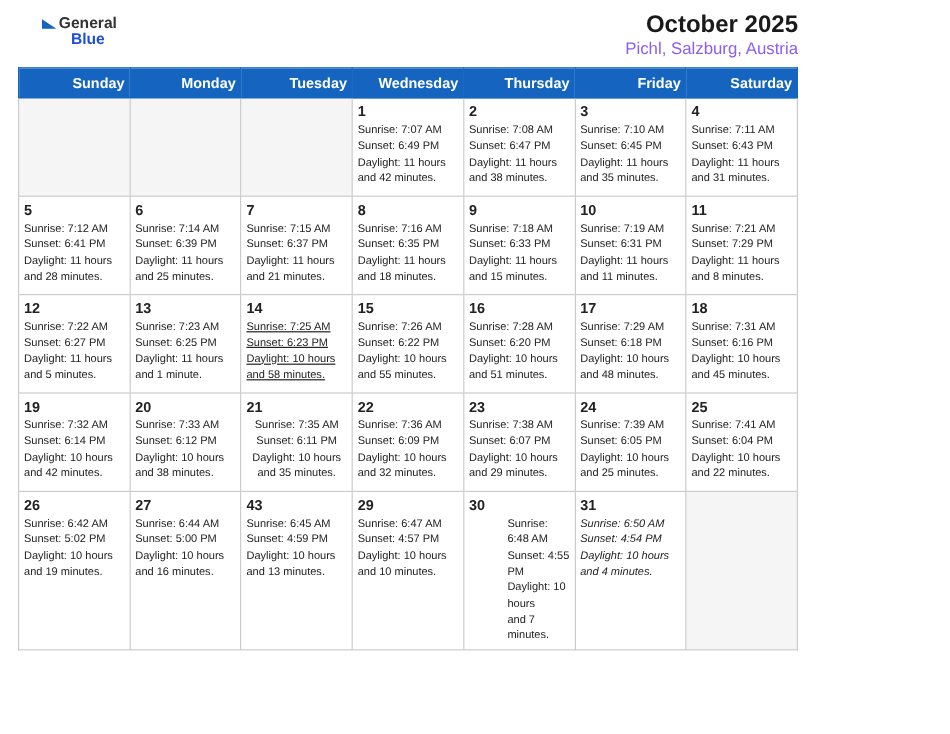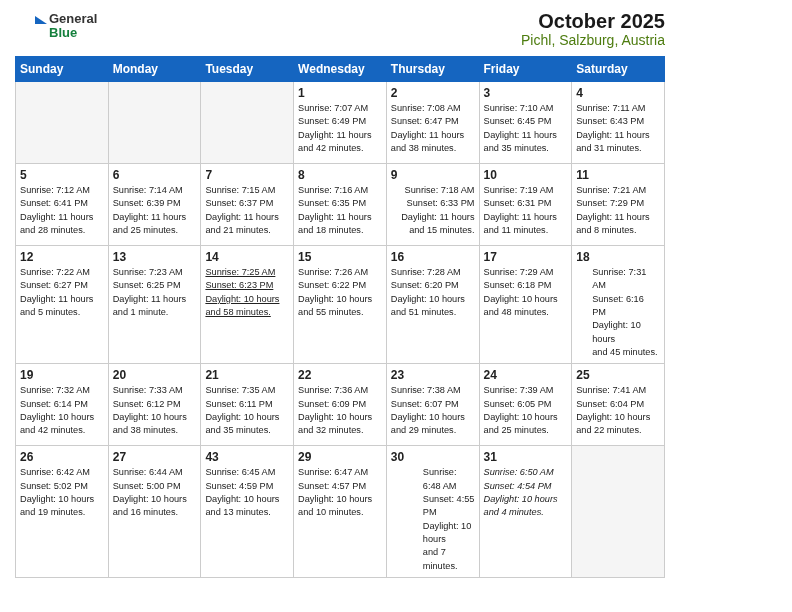--- a/index.html
+++ b/index.html
@@ -30,34 +30,34 @@
       text-align: right;
     }
     .month-title {
       font-size: 20px;
       font-weight: bold;
       color: #1a1a1a;
       line-height: 1.1;
     }
     .subtitle {
       font-size: 14px;
-      color: #4d7c0f;
+      color: #8b5cf6;
     }
     .calendar {
       width: 100%;
       border-collapse: collapse;
       border: 1px solid #ccc;
     }
     .calendar th {
       background: #1565c0;
       color: #fff;
       font-size: 12px;
       font-weight: bold;
       padding: 5px 4px;
-      text-align: left;
+      text-align: right;
       border: 1px solid #1565c0;
     }
     .calendar td {
       vertical-align: top;
       border: 1px solid #ccc;
       padding: 4px 4px;
       width: calc(100% / 7);
       font-size: 9.5px;
       color: #222;
       height: 82px;
@@ -81,21 +81,21 @@
 
 <div class="page">
   <div class="header">
     <div class="logo">
   <div style="display:flex;align-items:center;">
     <svg width="32" height="32" viewBox="0 0 32 32">
       <polygon points="20,6 32,14 20,14" fill="#1565c0"></polygon>
     </svg>
     <div style="margin-left:2px;">
       <div style="font-size:13px;font-weight:bold;color:#333;line-height:1.1;">General</div>
-      <div style="font-size:13px;font-weight:bold;color:#15803d;line-height:1.1;">Blue</div>
+      <div style="font-size:13px;font-weight:bold;color:#1d4ed8;line-height:1.1;text-align:center;">Blue</div>
     </div>
   </div>
 </div>
     <div class="title-block">
       <div class="month-title">October 2025</div>
       <div class="subtitle">Pichl, Salzburg, Austria</div>
     </div>
   </div>
 
   <table class="calendar">
@@ -168,21 +168,21 @@
           </td>
           <td>
             <span class="day-num">8</span>
             <div class="day-info" style="white-space: pre-line;">Sunrise: 7:16 AM
 Sunset: 6:35 PM
 Daylight: 11 hours
 and 18 minutes.</div>
           </td>
           <td>
             <span class="day-num">9</span>
-            <div class="day-info" style="white-space: pre-line; text-align: right;">Sunrise: 7:18 AM
+            <div class="day-info" style="white-space: pre-line;">Sunrise: 7:18 AM
 Sunset: 6:33 PM
 Daylight: 11 hours
 and 15 minutes.</div>
           </td>
           <td>
             <span class="day-num">10</span>
             <div class="day-info" style="white-space: pre-line;">Sunrise: 7:19 AM
 Sunset: 6:31 PM
 Daylight: 11 hours
 and 11 minutes.</div>
@@ -233,21 +233,21 @@
           </td>
           <td>
             <span class="day-num">17</span>
             <div class="day-info" style="white-space: pre-line;">Sunrise: 7:29 AM
 Sunset: 6:18 PM
 Daylight: 10 hours
 and 48 minutes.</div>
           </td>
           <td>
             <span class="day-num">18</span>
-            <div class="day-info" style="white-space: pre-line; margin-left: 16px;">Sunrise: 7:31 AM
+            <div class="day-info" style="white-space: pre-line;">Sunrise: 7:31 AM
 Sunset: 6:16 PM
 Daylight: 10 hours
 and 45 minutes.</div>
           </td>
         </tr>
         <tr>
           <td>
             <span class="day-num">19</span>
             <div class="day-info" style="white-space: pre-line;">Sunrise: 7:32 AM
 Sunset: 6:14 PM
@@ -256,21 +256,21 @@
           </td>
           <td>
             <span class="day-num">20</span>
             <div class="day-info" style="white-space: pre-line;">Sunrise: 7:33 AM
 Sunset: 6:12 PM
 Daylight: 10 hours
 and 38 minutes.</div>
           </td>
           <td>
             <span class="day-num">21</span>
-            <div class="day-info" style="white-space: pre-line;">Sunrise: 7:35 AM
+            <div class="day-info" style="white-space: pre-line; text-align: center;">Sunrise: 7:35 AM
 Sunset: 6:11 PM
 Daylight: 10 hours
 and 35 minutes.</div>
           </td>
           <td>
             <span class="day-num">22</span>
             <div class="day-info" style="white-space: pre-line;">Sunrise: 7:36 AM
 Sunset: 6:09 PM
 Daylight: 10 hours
 and 32 minutes.</div>

